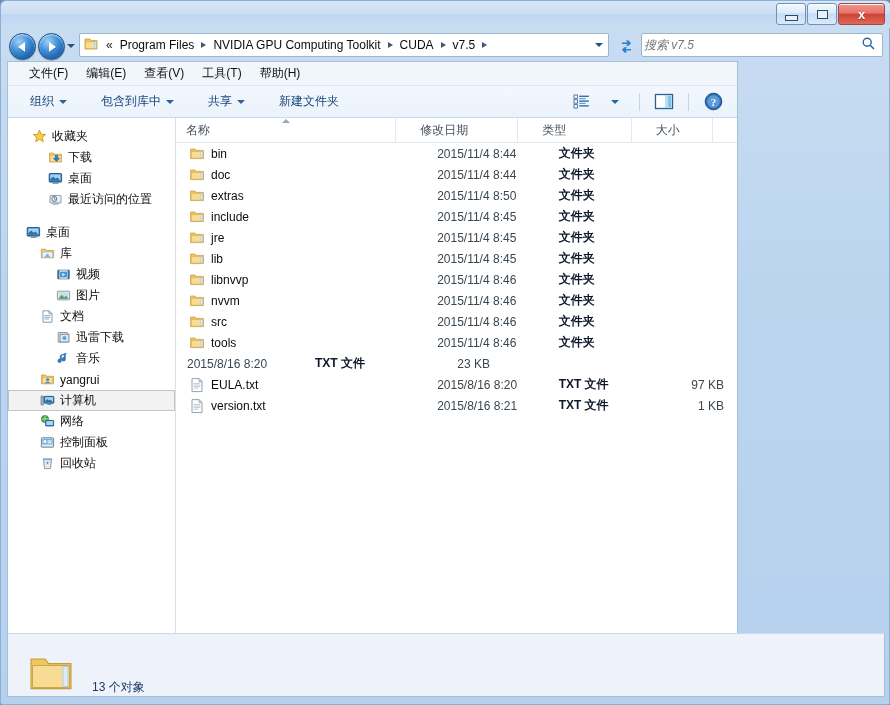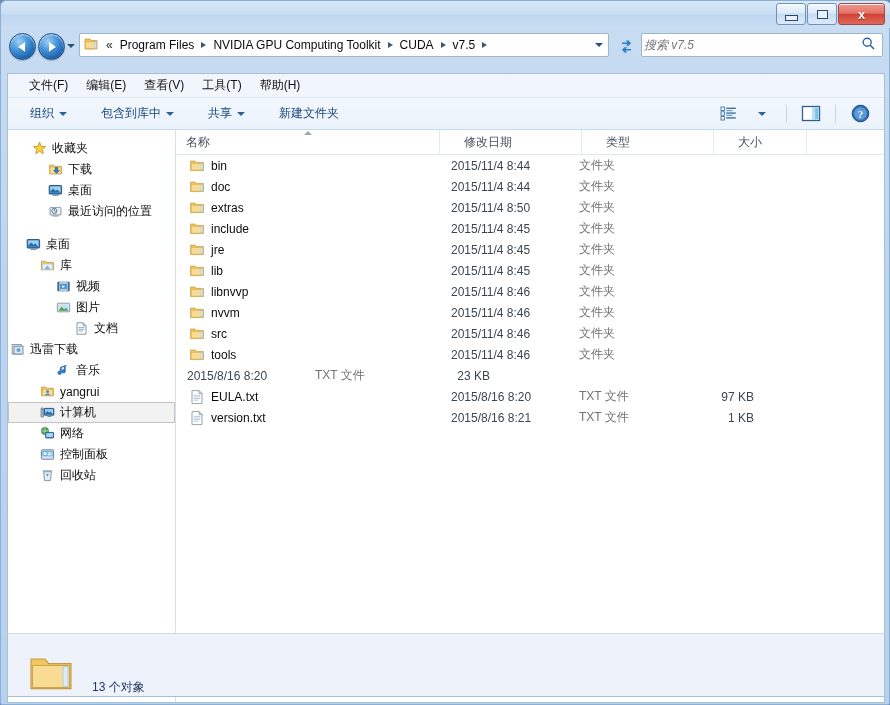--- a/index.html
+++ b/index.html
@@ -202,22 +202,22 @@
     font-style: italic;
     color: #777777;
     background: transparent;
   }
   #search-input::placeholder { color: #777777; font-style: italic; opacity: 1; }
   .search-mag { margin-right: 6px; flex: 0 0 auto; }
 
   
   #client {
     position: absolute;
-    left: 6px; top: 72px;
-    width: 878px; height: 630px;
+    left: 6px; top: 60px;
+    width: 731px; height: 630px;
     background: #ffffff;
     border: 1px solid #a7c0d6;
     box-sizing: border-box;
     overflow: hidden;
   }
 
   #menubar {
     position: relative;
     height: 23px;
     background: #f1f6fc;
@@ -369,21 +369,21 @@
   }
   .cell {
     box-sizing: border-box;
     display: flex;
     align-items: center;
     white-space: nowrap;
     overflow: hidden;
   }
   .cell-name { width: 264px; padding-left: 12px; color: #0c0c0c; text-align: center; }
   .cell-date { width: 128px; padding-left: 10px; color: #3a4650; }
-  .cell-type { width: 118px; padding-left: 10px; color: #737373; }
+  .cell-type { width: 118px; padding-left: 10px; color: #0f172a; font-weight: bold; }
   .cell-size { width: 79px; padding-right: 12px; color: #3a4650; justify-content: flex-end; }
   .row-icon { width: 16px; height: 16px; margin-right: 6px; flex: 0 0 16px; display:flex; align-items:center; justify-content:center;}
 
   
   #statusbar {
     position: absolute;
     left: 6px; top: 632px;
     width: 878px; height: 64px;
     background: #eef2fb;
     border: 1px solid #a7c0d6;
@@ -628,34 +628,34 @@
             <svg width="15" height="15" viewBox="0 0 15 15">
               <rect x="1.4" y="3.2" width="12.2" height="8.6" rx="0.6" fill="#f4f7fa" stroke="#7e8e9d" stroke-width="0.9"></rect>
               <rect x="2.4" y="4.2" width="10.2" height="6.6" fill="#bfe3f5"></rect>
               <circle cx="5" cy="6.2" r="1" fill="#ffe07a"></circle>
               <path d="M2.4 10.8 L5.8 6.8 L8.2 9.4 L10 7.8 L12.6 10.8z" fill="#4f9f54"></path>
             </svg>
           </span>
           <span class="nav-label">图片</span>
         </div>
 
-        <div class="nav-row" style="padding-left:64px">
+        <div class="nav-row" style="padding-left:30px">
           <span class="nav-icon">
             <svg width="15" height="15" viewBox="0 0 15 15">
               <path d="M3 1.8h6l3 3v8.4H3z" fill="#ffffff" stroke="#7e8e9d" stroke-width="0.9"></path>
               <path d="M9 1.8 L12 4.8 H9z" fill="#d7e3ee" stroke="#7e8e9d" stroke-width="0.7"></path>
               <line x1="4.4" y1="6.6" x2="10.4" y2="6.6" stroke="#6f9cc4" stroke-width="0.8"></line>
               <line x1="4.4" y1="8.3" x2="10.4" y2="8.3" stroke="#6f9cc4" stroke-width="0.8"></line>
               <line x1="4.4" y1="10" x2="9" y2="10" stroke="#6f9cc4" stroke-width="0.8"></line>
             </svg>
           </span>
           <span class="nav-label">文档</span>
         </div>
 
-        <div class="nav-row" style="">
+        <div class="nav-row" style="padding-left:46px">
           <span class="nav-icon">
             <svg width="15" height="15" viewBox="0 0 15 15">
               <rect x="2.2" y="2.6" width="9" height="9.4" fill="#eef3f8" stroke="#7e8e9d" stroke-width="0.9"></rect>
               <rect x="4" y="4.2" width="9" height="7.8" fill="#dce8f2" stroke="#6d8094" stroke-width="0.9"></rect>
               <circle cx="8.5" cy="8" r="2" fill="#5fa3d6"></circle>
             </svg>
           </span>
           <span class="nav-label">迅雷下载</span>
         </div>
 

